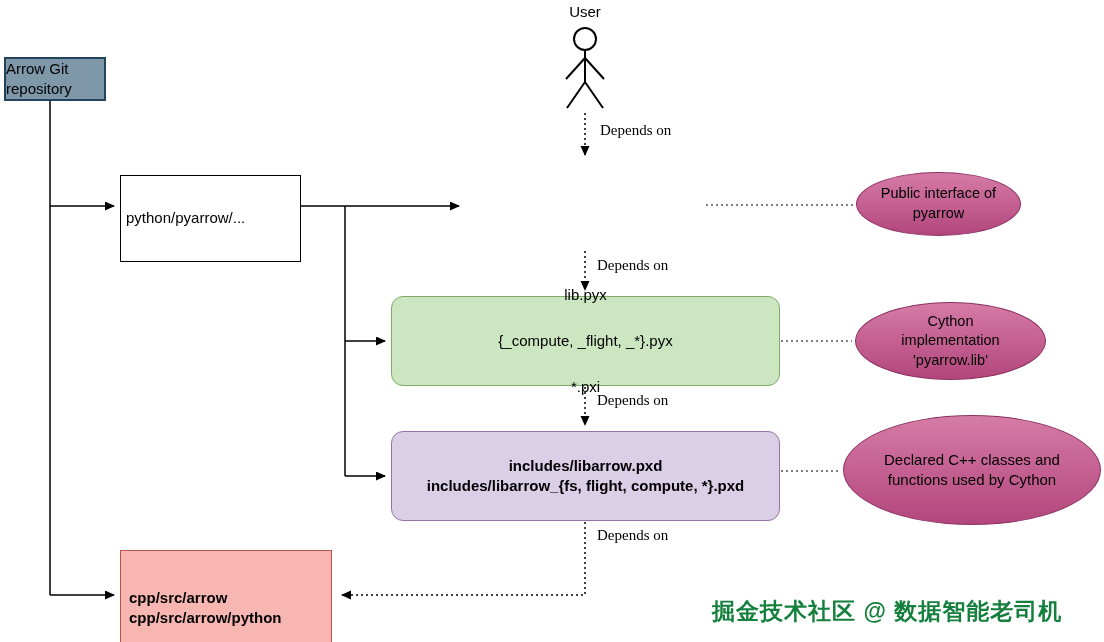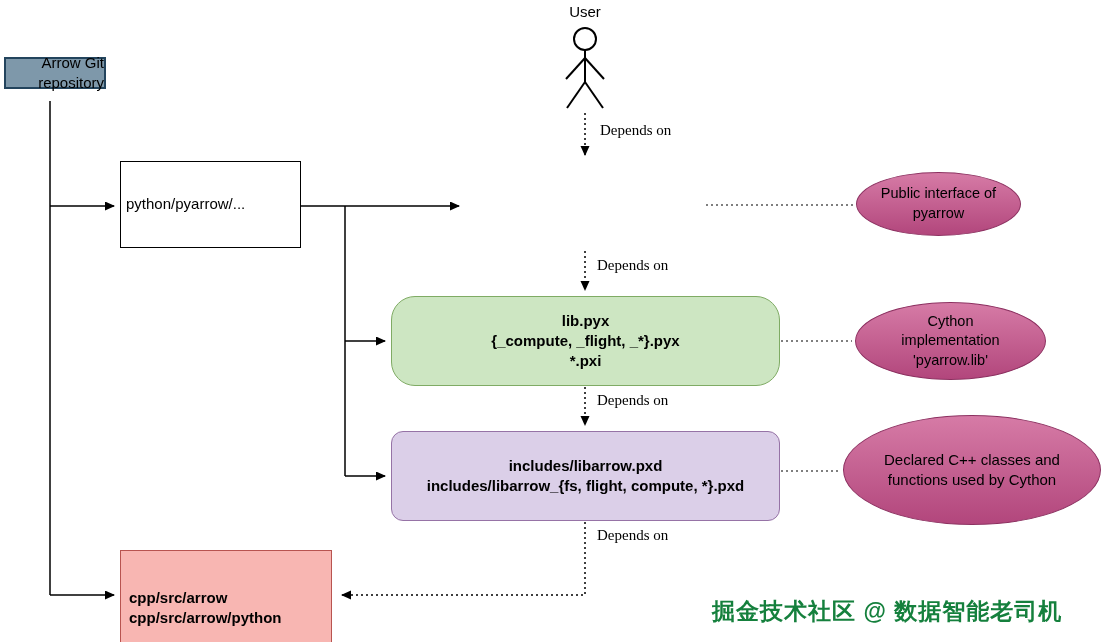--- a/index.html
+++ b/index.html
@@ -8,39 +8,39 @@
     font-family:"Liberation Sans",sans-serif;color:#000;overflow:hidden;
   }
   svg.layer{position:absolute;left:0;top:0;width:1104px;height:642px;}
   .node{
     position:absolute;box-sizing:border-box;display:flex;flex-direction:column;
     justify-content:center;font-size:15px;line-height:1.35;
   }
   .node .line{white-space:nowrap;}
   
   .git{
-    left:4px;top:57px;width:102px;height:32px;
-    background:#7e98aa;border:2px solid #23445d;text-align:right;
+    left:4px;top:57px;width:102px;height:44px;
+    background:#7e98aa;border:2px solid #23445d;text-align:left;
   }
   
   .pypath{
-    left:120px;top:161px;width:181px;height:87px;
+    left:120px;top:175px;width:181px;height:87px;
     background:#ffffff;border:1.5px solid #000;padding-left:5px;text-align:left;
   }
   
   .pybox{
     left:465px;top:161px;width:241px;height:89px;
     background:#c9def5;border:1.5px solid #7193c4;border-radius:12px;
     font-weight:bold;text-align:center;
   }
   
   .libbox{
     left:391px;top:296px;width:389px;height:90px;
-    background:#cde6c2;border:1.5px solid #7fab64;border-radius:24px;
-    font-weight:bold;text-align:center;
+    background:#cde6c2;border:1.5px solid #7fab64;border-radius:12px;
+    font-weight:normal;text-align:center;gap:26px;
   }
   
   .incbox{
     left:391px;top:431px;width:389px;height:90px;
     background:#dbcfe8;border:1.5px solid #9673a6;border-radius:12px;
     font-weight:bold;text-align:center;
   }
   
   .cppbox{
     left:120px;top:550px;width:212px;height:116px;

